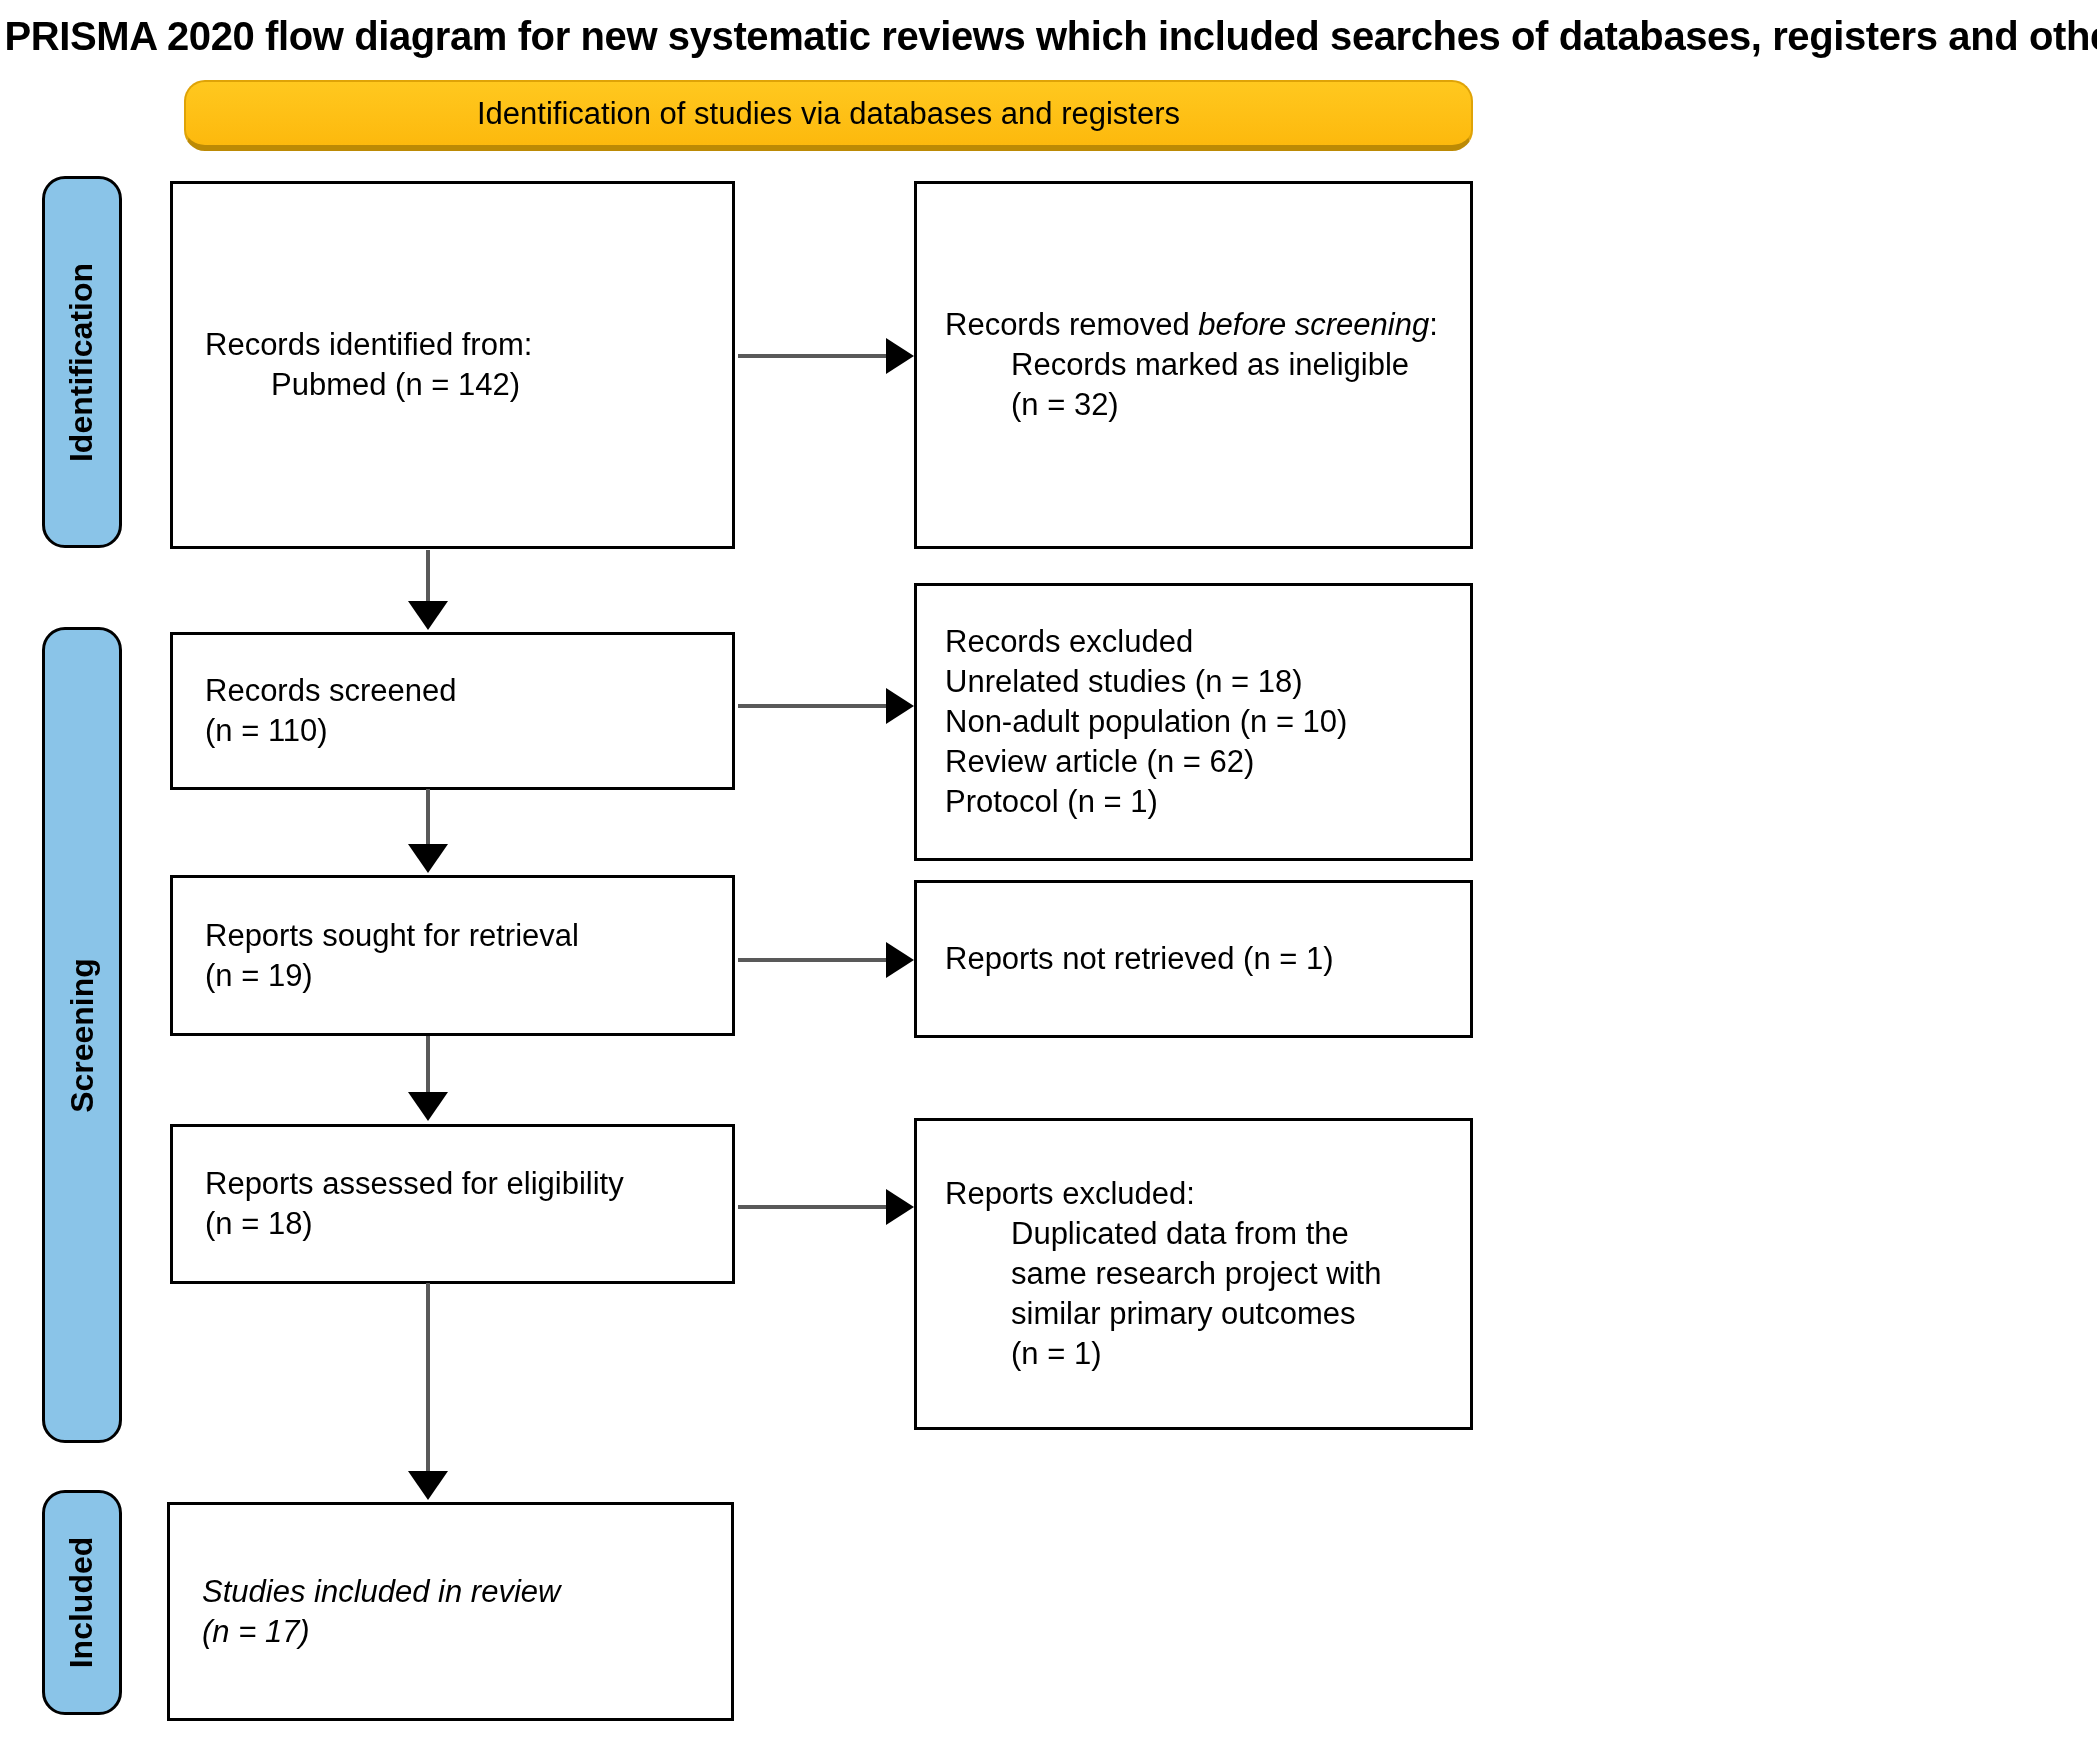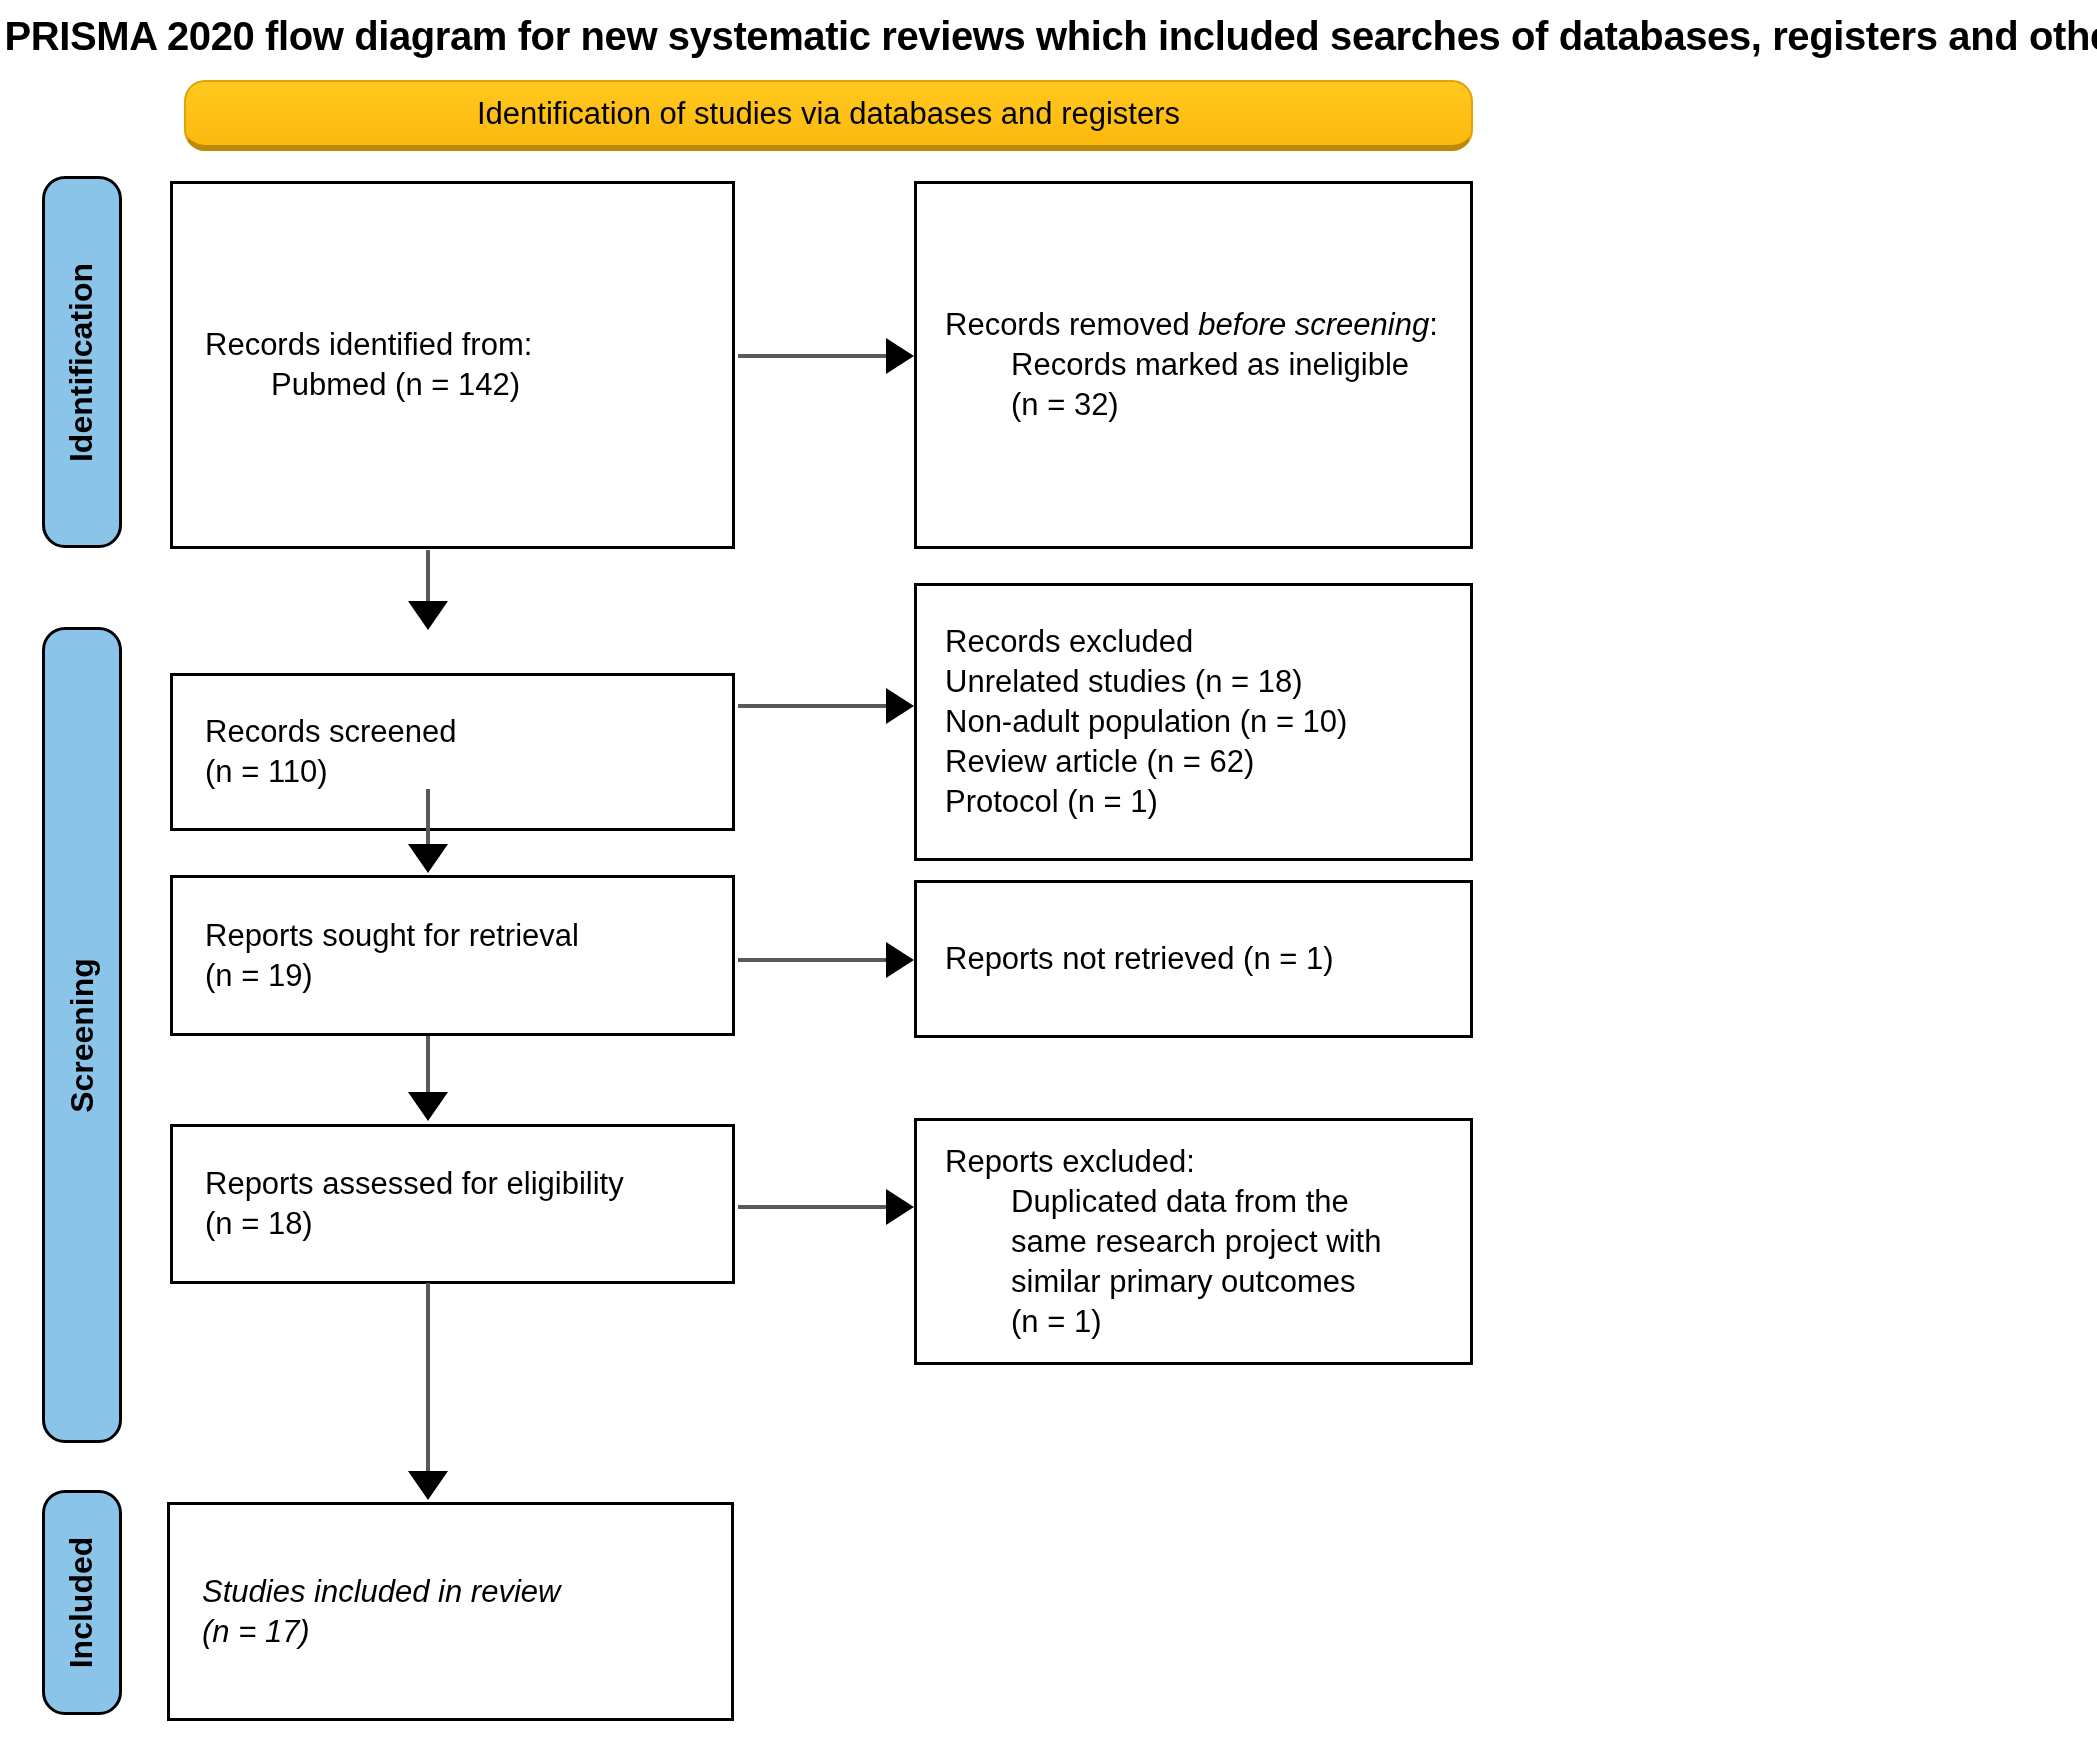--- a/index.html
+++ b/index.html
@@ -58,29 +58,29 @@
     font-size: 31px; line-height: 40px;
   }
   .fbox .line { white-space: nowrap; }
   .fbox .line.indent { padding-left: 66px; }
   .fbox .line .it { font-style: italic; margin-top: 28px; }
 
   .col-left  { left: 170px; width: 565px; padding: 0 15.4px 0 32px; }
   .col-right { left: 914px; width: 559px; padding: 0 14px 0 28px; }
 
   #box-records-identified { top: 181px;  height: 368px; }
-  #box-records-screened   { top: 632px;  height: 158px; margin-top: 41px; }
+  #box-records-screened   { top: 632px;  height: 158px; }
   #box-reports-sought     { top: 875px; height: 161px; }
   #box-reports-assessed   { top: 1124px; height: 160px; }
   #box-studies-included   { top: 1502px; height: 219px; left: 167px; width: 567px; font-style: italic; }
 
   #box-records-removed    { top: 181px;  height: 368px; }
   #box-records-excluded   { top: 583px;  height: 278px; }
   #box-reports-not-retrieved { top: 880px; height: 158px; }
-  #box-reports-excluded   { top: 1118px; height: 247px; }
+  #box-reports-excluded   { top: 1118px; height: 312px; }
   #box-records-removed .line, #box-reports-excluded .line { white-space: normal; }
 
   .harrow {
     position: absolute;
     height: 3.9px; background: #595959;
   }
   .harrow::after {
     content: '';
     position: absolute;
     right: -28px; top: 50%;

